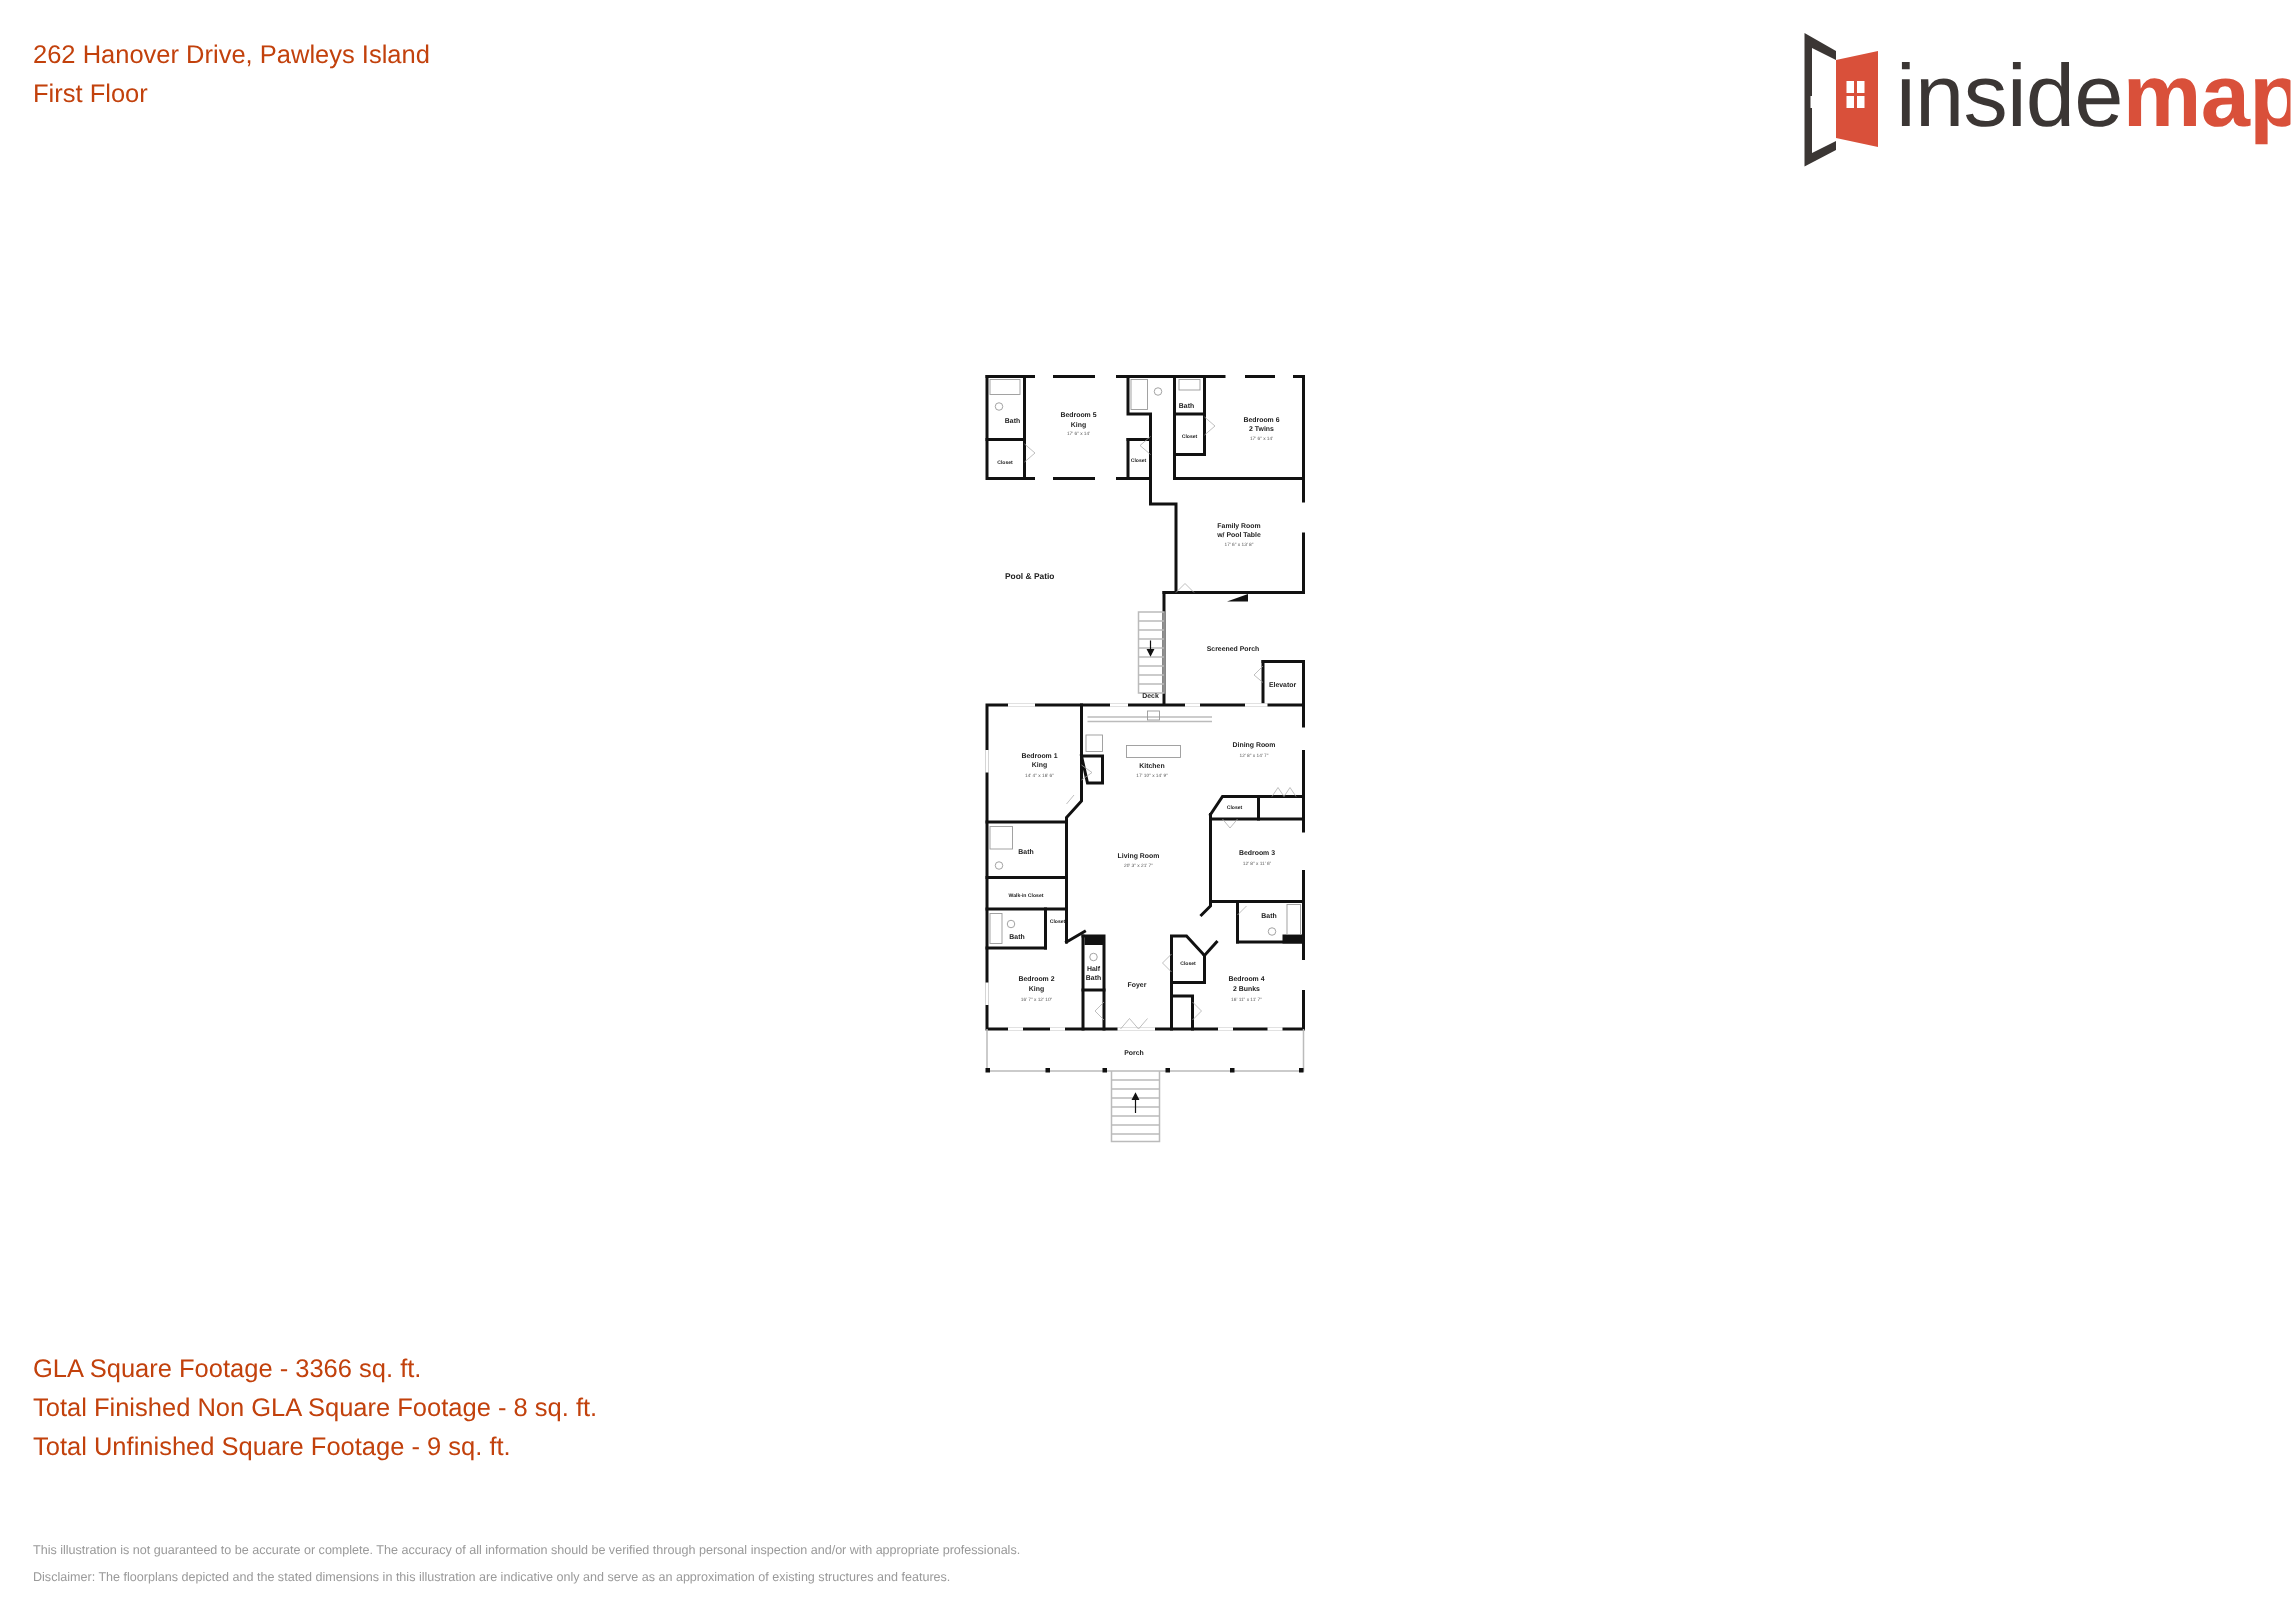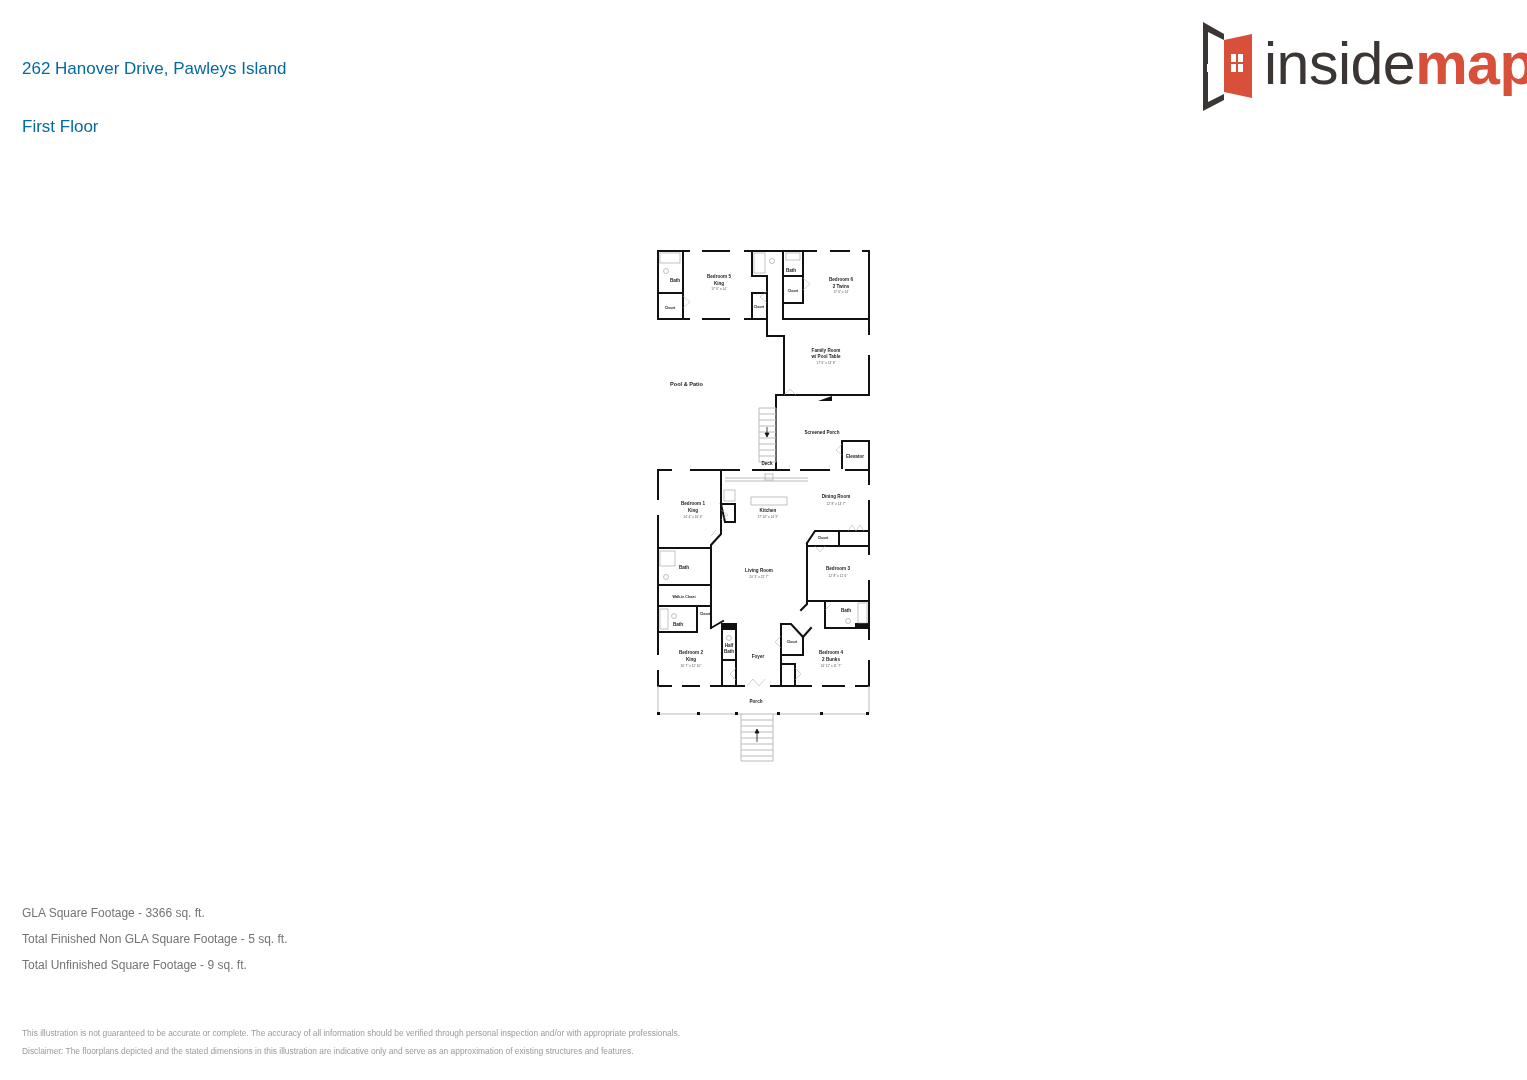--- a/index.html
+++ b/index.html
@@ -1,26 +1,26 @@
 <!DOCTYPE html>
 <html><head>
 <meta charset="utf-8">
 <style>
   html, body { margin:0; padding:0; background:#ffffff; }
   body { width:1527px; height:1080px; position:relative; overflow:hidden; font-family:"Liberation Sans", sans-serif; color:#1a1a1a; }
   .header { position:absolute; left:22px; top:24px; }
-  .header div { font-size:17px; line-height:26px; color:#0369a1;margin-top:32px; }
+  .header div { font-size:17px; line-height:26px; color:#c2410c; }
   .logo { position:absolute; left:1200px; top:20px; width:310px; height:92px; }
   .logo-text { position:absolute; left:64px; top:16px; font-size:59px; letter-spacing:-0.5px; line-height:56px; white-space:nowrap; }
   .logo-text .inside { color:#3b3634; }
   .logo-text .maps { color:#d9503a; font-weight:bold; }
   .plan { position:absolute; left:650px; top:245px; width:230px; height:525px; }
   .plan svg { width:230px; height:525px; display:block; }
   .stats { position:absolute; left:22px; top:900px; }
-  .stats div { font-size:12px; line-height:26px; color:#737373; }
+  .stats div { font-size:17px; line-height:26px; color:#c2410c; }
   .disclaimer { position:absolute; left:22px; top:1024px; }
   .disclaimer div { font-size:8.4px; line-height:18px; color:#9a9a9a; white-space:nowrap; }
   .rl { font-family:"Liberation Sans", sans-serif; font-size:4.6px; font-weight:bold; fill:#222; text-anchor:middle; }
   .rd { font-family:"Liberation Sans", sans-serif; font-size:3.2px; fill:#555; text-anchor:middle; }
   .rlb { font-family:"Liberation Sans", sans-serif; font-size:5.6px; font-weight:bold; fill:#222; text-anchor:start; }
 </style>
 </head>
 <body>
 
 <div class="header">
@@ -213,20 +213,20 @@
     <text class="rl" x="758" y="658">Foyer</text>
     <text class="rl" x="831" y="654">Bedroom 4</text>
     <text class="rl" x="831" y="660.5">2 Bunks</text>
     <text class="rd" x="831" y="667">16' 11" x 11' 7"</text>
     <text class="rl" x="756" y="703">Porch</text>
   </svg>
 </div>
 
 <div class="stats">
   <div>GLA Square Footage - 3366 sq. ft.</div>
-  <div>Total Finished Non GLA Square Footage - 5 sq. ft.</div>
+  <div>Total Finished Non GLA Square Footage - 8 sq. ft.</div>
   <div>Total Unfinished Square Footage - 9 sq. ft.</div>
 </div>
 
 <div class="disclaimer">
   <div>This illustration is not guaranteed to be accurate or complete. The accuracy of all information should be verified through personal inspection and/or with appropriate professionals.</div>
   <div>Disclaimer: The floorplans depicted and the stated dimensions in this illustration are indicative only and serve as an approximation of existing structures and features.</div>
 </div>
 
 </body></html>

